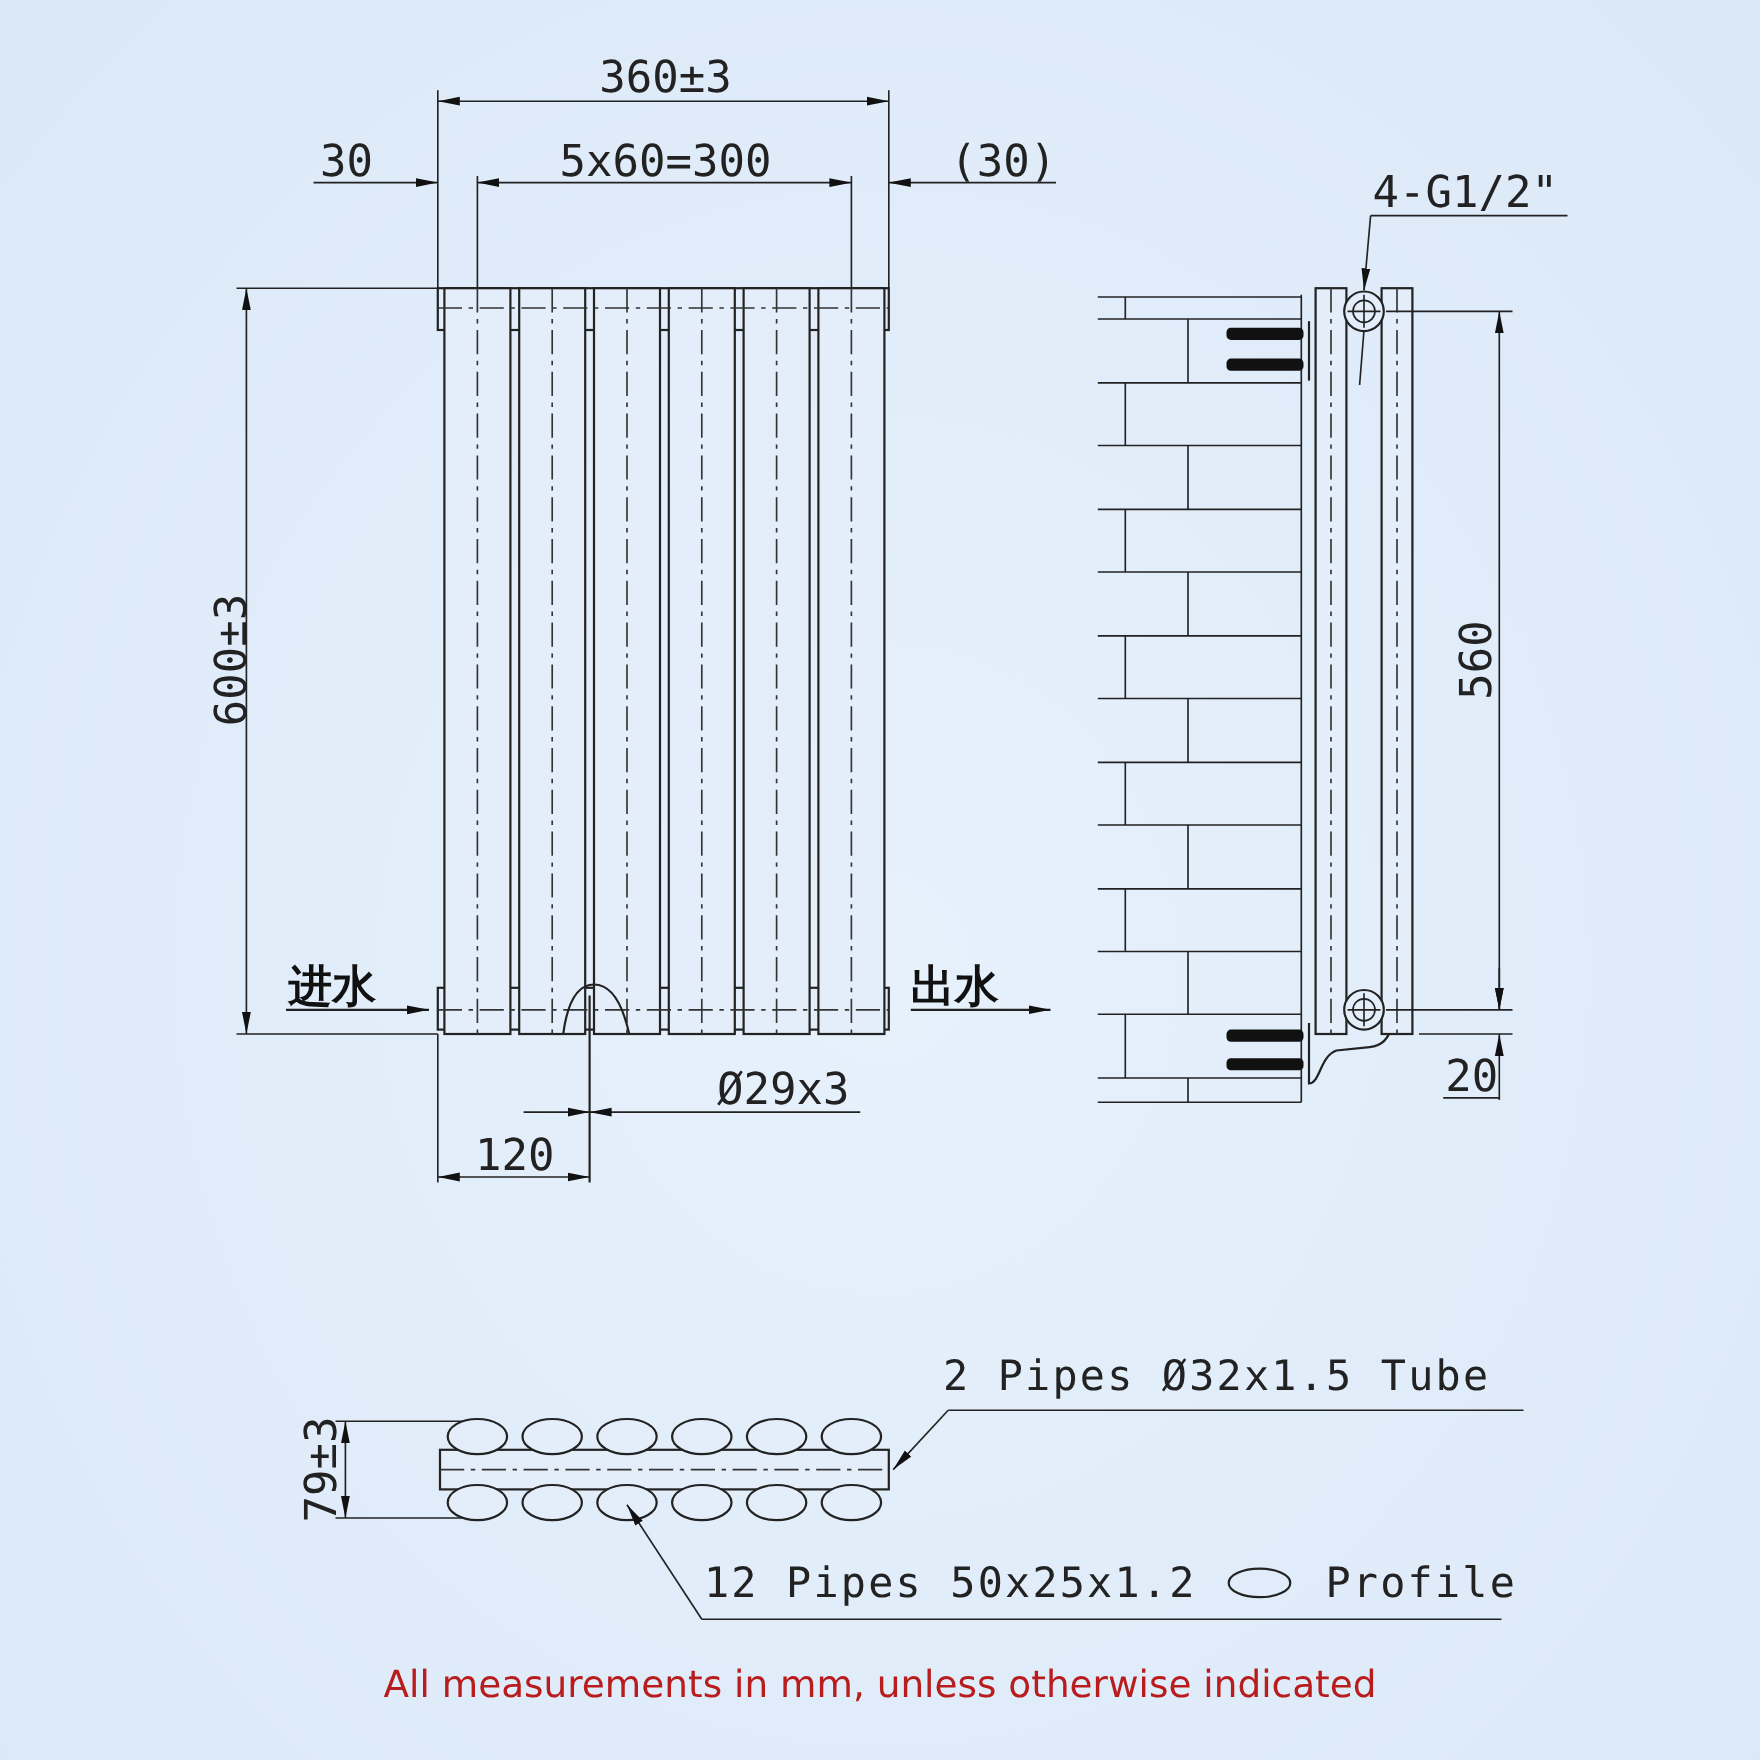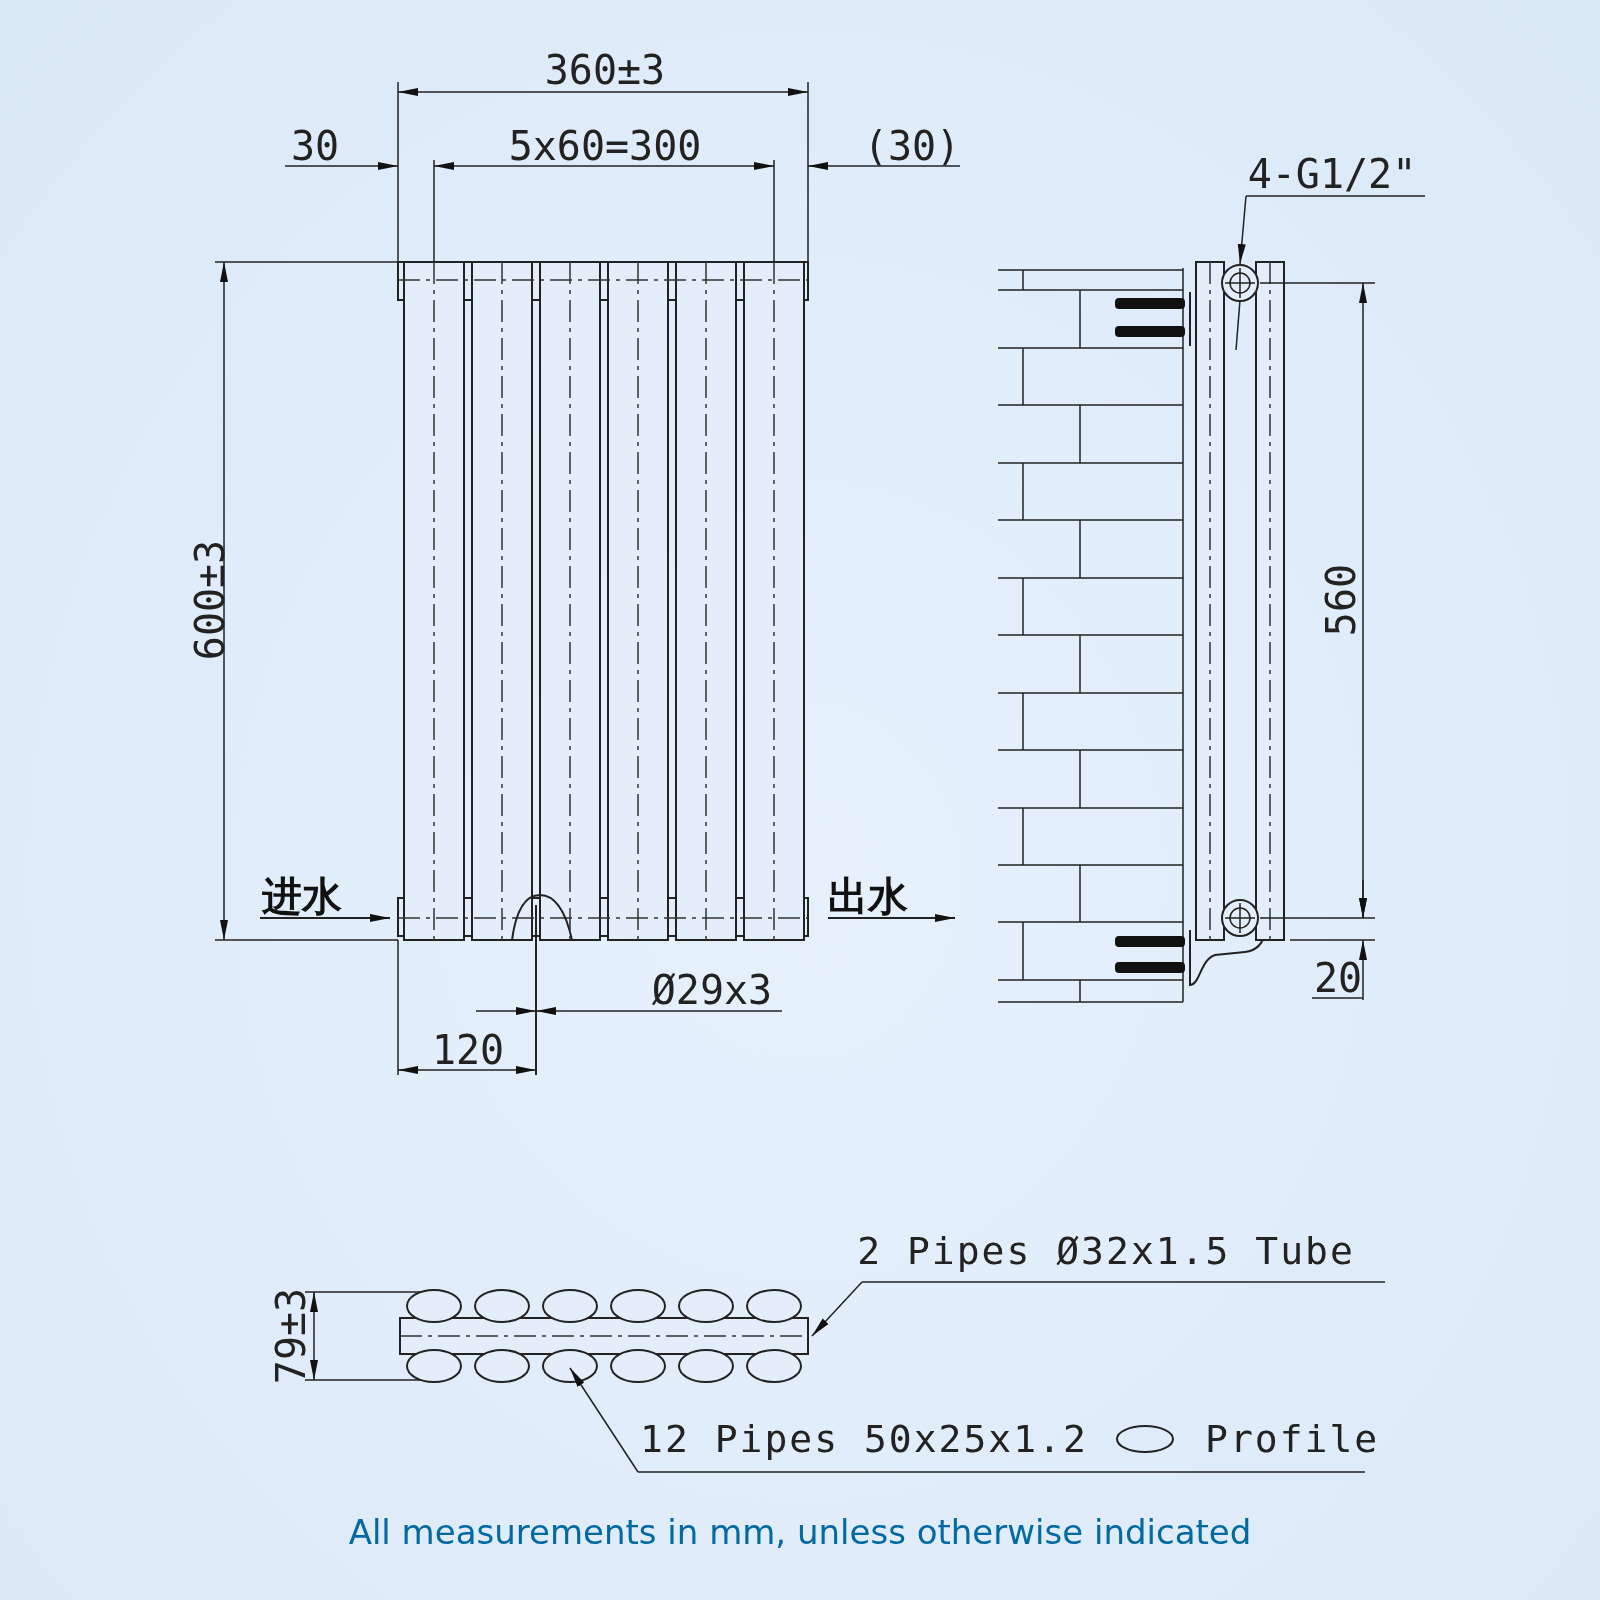--- a/index.html
+++ b/index.html
@@ -8,21 +8,21 @@
     background: radial-gradient(ellipse at 50% 55%, #e6f1fc 0%, #e0ecf9 55%, #dbe8f6 100%);
     position: relative;
     font-family: "DejaVu Sans", sans-serif;
   }
   svg.drawing { position: absolute; left: 0; top: 0; }
   .dim { font-family: "DejaVu Sans Mono", monospace; font-size: 40px; fill: #222; }
   .dim-sm { font-family: "DejaVu Sans Mono", monospace; font-size: 38px; fill: #222; letter-spacing: 2px; }
   .cjk { font-family: "DejaVu Sans", sans-serif; font-size: 40px; font-weight: bold; fill: #111; }
   .footer {
     position: absolute; left: 0; right: 0; top: 1512px;
-    text-align: center; color: #0369a1;
+    text-align: center; color: #b91c1c;
     font-family: "DejaVu Sans", sans-serif; font-size: 34px;
   }
   .ln { stroke: #222; stroke-width: 2; fill: none; }
   .ln-thin { stroke: #222; stroke-width: 1.5; fill: none; }
   .center { stroke: #333; stroke-width: 1.5; fill: none; stroke-dasharray: 22 6 4 6; }
   .panel { fill: #e3eefa; stroke: #222; stroke-width: 2; }
 </style>
 </head>
 <body>
 

